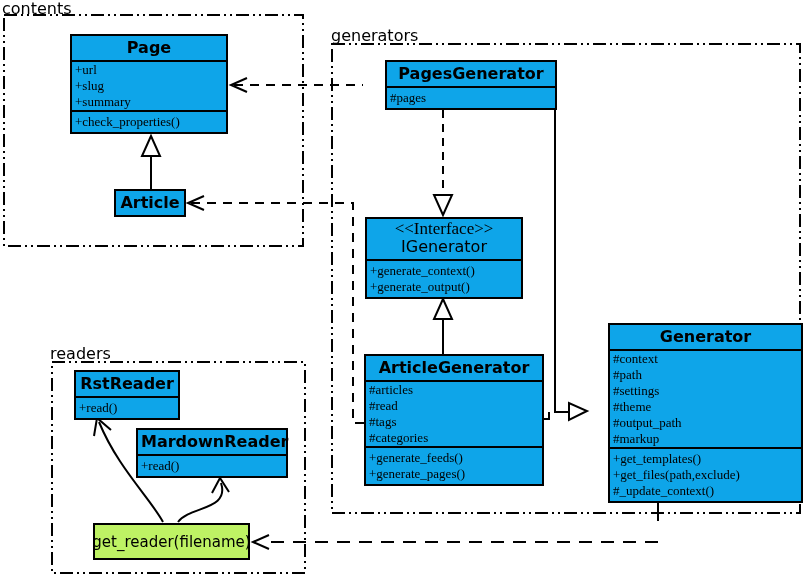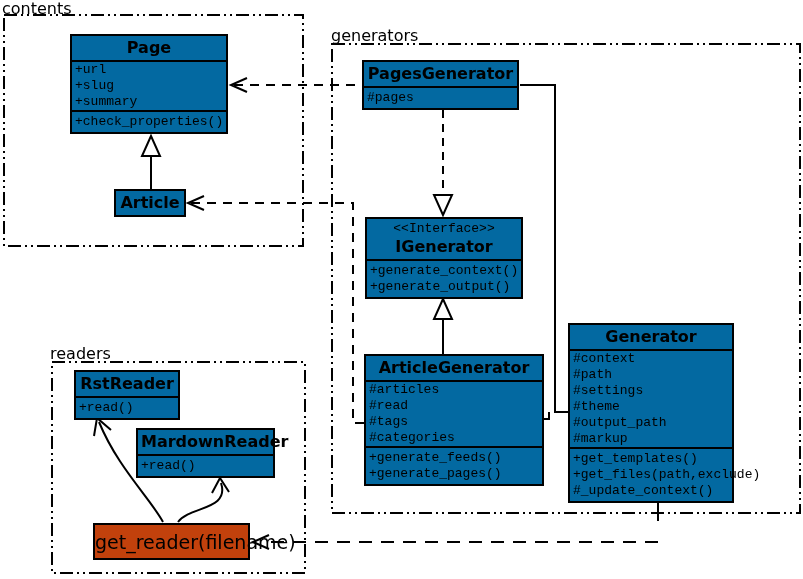--- a/index.html
+++ b/index.html
@@ -3,35 +3,35 @@
 <meta charset="utf-8">
 <style>
   *{margin:0;padding:0;box-sizing:border-box}
   html,body{width:803px;height:579px;overflow:hidden}
   body{background:#fff;color:#000;font-family:"DejaVu Sans",sans-serif;position:relative}
   #canvas{position:absolute;left:0;top:0;width:803px;height:579px}
   #edges{position:absolute;left:0;top:0;width:803px;height:579px}
 
   .pkg-label{position:absolute;font-size:16px;line-height:18px;white-space:nowrap}
 
-  .uml-class{position:absolute;border:2px solid #000;background:#0369a1}
+  .uml-class{position:absolute;border:2px solid #000;background:#0ea5e9}
   .uml-title{border-bottom:2px solid #000;text-align:center;font-weight:bold;
              font-size:16px;line-height:24px;white-space:nowrap;padding:0 3px}
   .title-only .uml-title{border-bottom:none}
   .uml-header{border-bottom:2px solid #000;text-align:center;padding:2px 0}
-  .stereotype{font-family:Liberation Mono, monospace;font-size:13px;line-height:16px}
-  .iface-name{font-weight:bold;font-size:16px;line-height:20px}
+  .stereotype{font-family:Liberation Serif, serif;font-size:17px;line-height:16px}
+  .iface-name{font-weight:normal;font-size:16px;line-height:20px}
   .uml-section{border-bottom:2px solid #000;padding:0 2px 0 3px}
   .uml-section.methods{padding:2px 10px 2px 3px}
   .uml-section:last-child{border-bottom:none}
-  .uml-row{font-family:Liberation Mono, monospace;font-size:13px;line-height:16px;white-space:nowrap}
+  .uml-row{font-family:Liberation Serif, serif;font-size:13px;line-height:16px;white-space:nowrap}
 
-  .simple-box{position:absolute;border:2px solid #000;background:#c2410c;
-              display:flex;align-items:center;
-              font-size:19px;white-space:nowrap}
+  .simple-box{position:absolute;border:2px solid #000;background:#bef264;
+              display:flex;align-items:center;justify-content:center;
+              font-size:15px;white-space:nowrap}
 </style>
 </head>
 <body>
 
 <div id="canvas">
 
   <svg id="edges" viewBox="0 0 803 579" xmlns="http://www.w3.org/2000/svg">
 
     <rect x="4" y="15" width="299" height="231" fill="none" stroke="#000" stroke-width="2" stroke-dasharray="13 4 2 4 2 4"></rect>
     <rect x="332" y="44" width="468" height="469" fill="none" stroke="#000" stroke-width="2" stroke-dasharray="13 4 2 4 2 4"></rect>
@@ -98,21 +98,21 @@
     </div>
     <div class="uml-section methods">
       <div class="uml-row">+check_properties()</div>
     </div>
   </div>
 
   <div class="uml-class title-only" style="left:114px;top:189px;width:72px">
     <div class="uml-title">Article</div>
   </div>
 
-  <div class="uml-class" style="left:362px;top:60px;width:157px">
+  <div class="uml-class" style="left:385px;top:60px;width:172px">
     <div class="uml-title">PagesGenerator</div>
     <div class="uml-section methods">
       <div class="uml-row">#pages</div>
     </div>
   </div>
 
   <div class="uml-class" style="left:365px;top:217px;width:158px">
     <div class="uml-header">
       <div class="stereotype">&lt;&lt;Interface&gt;&gt;</div>
       <div class="iface-name">IGenerator</div>
@@ -130,21 +130,21 @@
       <div class="uml-row">#read</div>
       <div class="uml-row">#tags</div>
       <div class="uml-row">#categories</div>
     </div>
     <div class="uml-section methods">
       <div class="uml-row">+generate_feeds()</div>
       <div class="uml-row">+generate_pages()</div>
     </div>
   </div>
 
-  <div class="uml-class" style="left:568px;top:323px;width:166px">
+  <div class="uml-class" style="left:608px;top:323px;width:195px">
     <div class="uml-title">Generator</div>
     <div class="uml-section">
       <div class="uml-row">#context</div>
       <div class="uml-row">#path</div>
       <div class="uml-row">#settings</div>
       <div class="uml-row">#theme</div>
       <div class="uml-row">#output_path</div>
       <div class="uml-row">#markup</div>
     </div>
     <div class="uml-section methods">
@@ -154,21 +154,21 @@
     </div>
   </div>
 
   <div class="uml-class" style="left:74px;top:370px;width:106px">
     <div class="uml-title">RstReader</div>
     <div class="uml-section methods">
       <div class="uml-row">+read()</div>
     </div>
   </div>
 
-  <div class="uml-class" style="left:136px;top:428px;width:139px">
+  <div class="uml-class" style="left:136px;top:428px;width:152px">
     <div class="uml-title">MardownReader</div>
     <div class="uml-section methods">
       <div class="uml-row">+read()</div>
     </div>
   </div>
 
   <div class="simple-box" style="left:93px;top:523px;width:157px;height:37px">
     <span>get_reader(filename)</span>
   </div>
 

